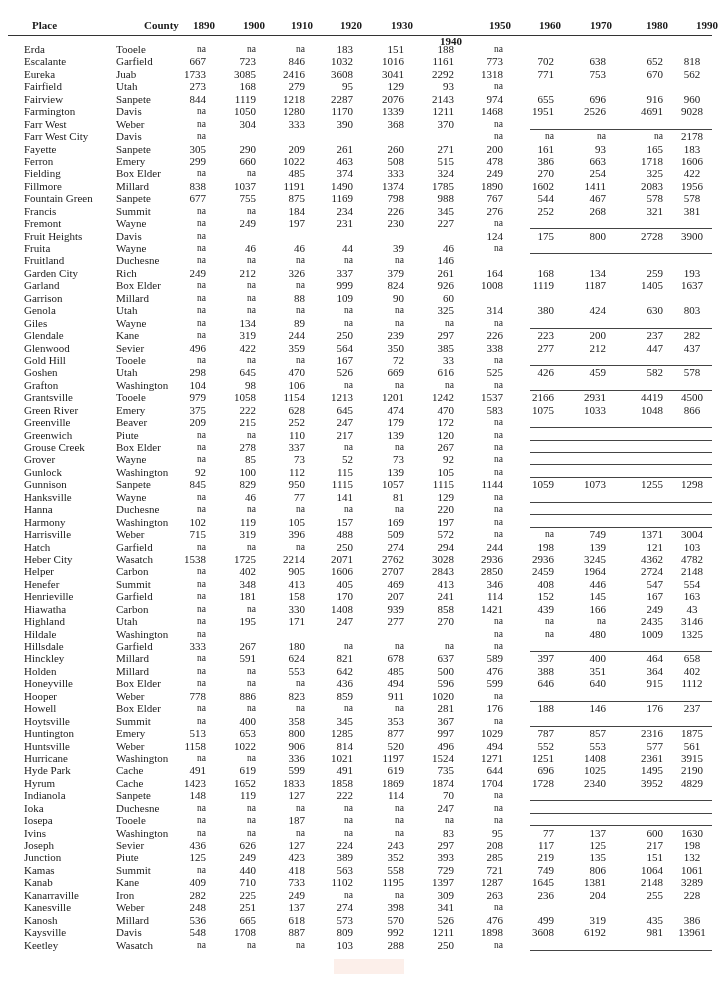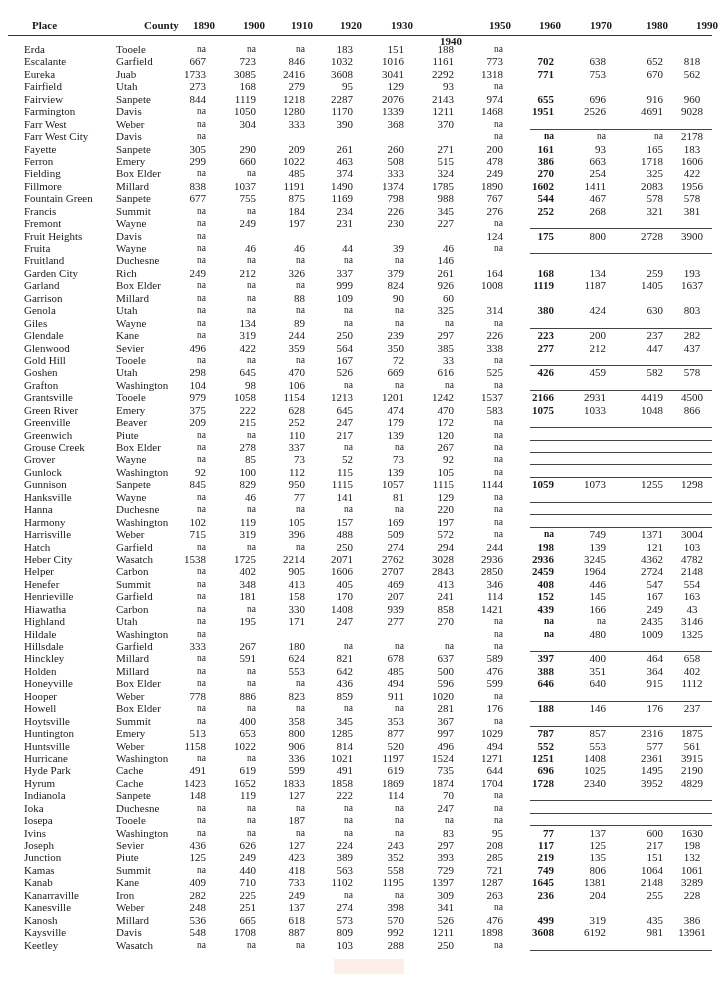--- a/index.html
+++ b/index.html
@@ -21,21 +21,21 @@
   .c-place { left: 24px; }
   .c-county { left: 116px; }
   .num { text-align: right; width: 40px; }
   .c-1890 { left: 166px; }
   .c-1900 { left: 216px; }
   .c-1910 { left: 265px; }
   .c-1920 { left: 313px; }
   .c-1930 { left: 364px; }
   .c-1940 { left: 414px; }
   .c-1950 { left: 463px; }
-  .c-1960 { left: 514px; font-weight: bold; }
+  .c-1960 { left: 514px; }
   .c-1970 { left: 566px; }
   .c-1980 { left: 623px; }
   .c-1990 { left: 672px; text-align: center; }
   .na { font-size: 9.5px; }
   .h-place { left: 24px; }
   .h-county { left: 104px; margin-left: 32px; }
   .h-1890 { left: 185px; }
   .h-1900 { left: 235px; }
   .h-1910 { left: 283px; }
   .h-1920 { left: 332px; }

